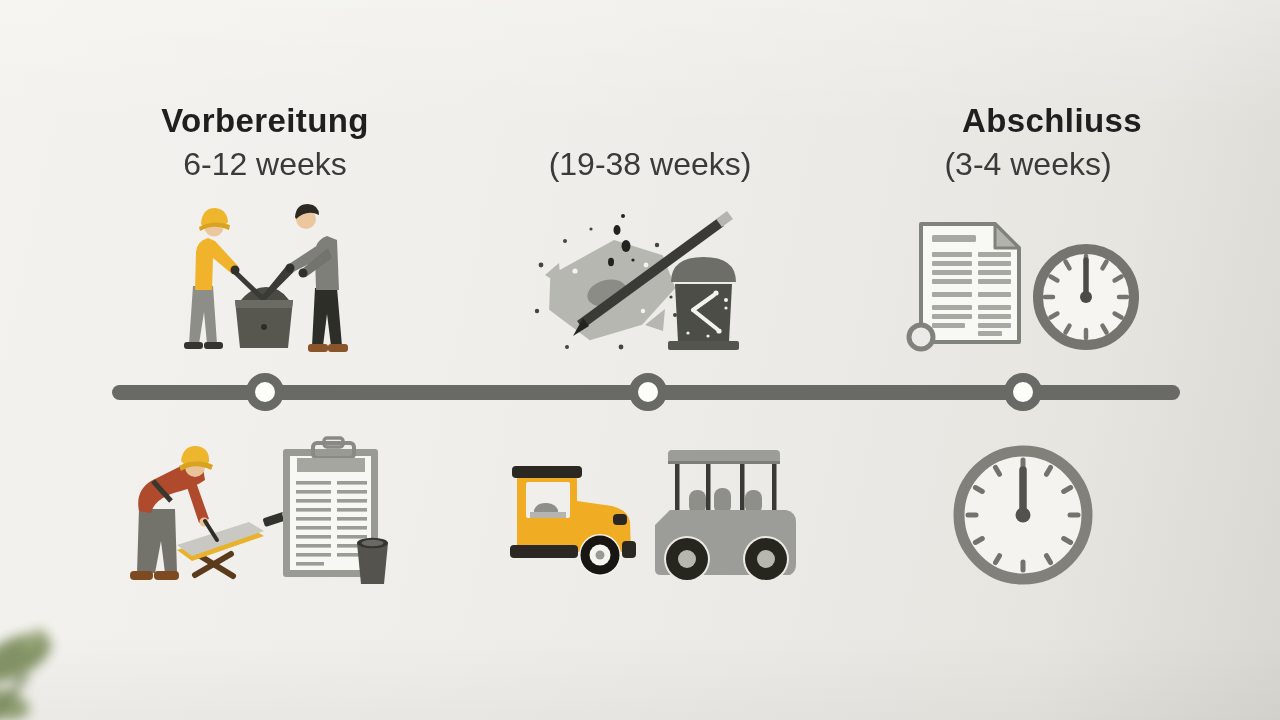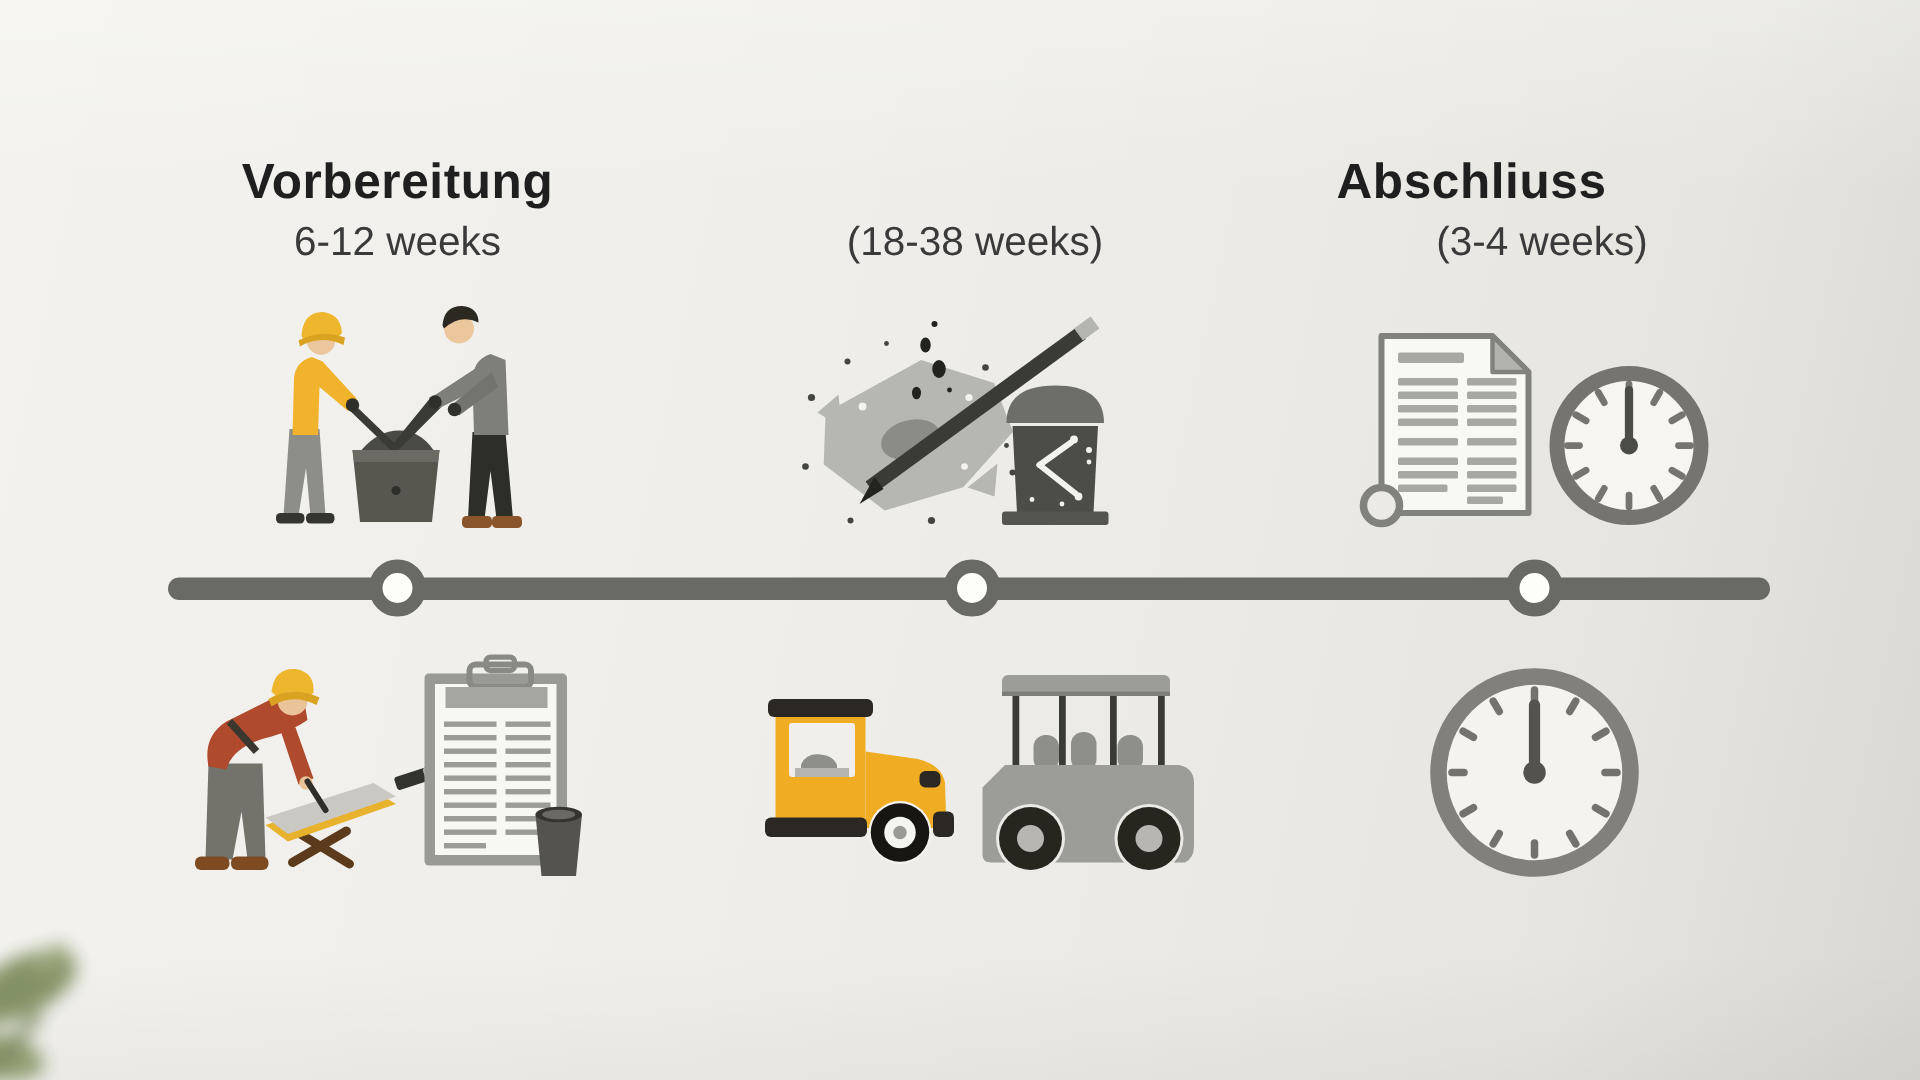--- a/index.html
+++ b/index.html
@@ -3,22 +3,22 @@
 <meta charset="utf-8">
 <style>
   html,body{margin:0;padding:0;background:#d9d8d4;}
   .canvas{
     position:relative;width:1280px;height:720px;overflow:hidden;
     font-family:"Liberation Sans",sans-serif;
     background:linear-gradient(102deg,#f3f2ee 0%,#efeeea 40%,#eceae6 62%,#e6e5e0 82%,#d8d7d2 100%);
   }
   .wall-shade{position:absolute;inset:0;background:linear-gradient(to bottom,rgba(255,255,255,.25) 0%,rgba(255,255,255,0) 18%,rgba(0,0,0,0) 88%,rgba(0,0,0,.03) 100%);pointer-events:none;}
   .phase-title{position:absolute;top:102px;transform:translateX(-50%);font-size:33px;font-weight:700;color:#1f1f1f;letter-spacing:.4px;white-space:nowrap;}
-  .t1{left:265px}.t2{left:650px}.t3{left:981px}
-  .phase-duration{position:absolute;top:146px;transform:translateX(-50%);font-size:27px;font-weight:400;color:#3a3a3a;white-space:nowrap;}
+  .t1{left:265px}.t2{left:650px}.t3{left:1052px}
+  .phase-duration{position:absolute;top:146px;transform:translateX(-50%);font-size:32px;font-weight:400;color:#3a3a3a;white-space:nowrap;}
   .d1{left:265px}.d2{left:650px}.d3{left:1028px}
   .timeline-bar{position:absolute;left:112px;top:385px;width:1068px;height:15px;border-radius:8px;background:#696965;}
   .timeline-node{position:absolute;top:373px;width:20px;height:20px;border-radius:50%;background:#fdfdfa;border:9px solid #696965;box-sizing:content-box;}
   .n1{left:246px}.n2{left:629px}.n3{left:1004px}
   .illus{position:absolute;}
   .i-workers{left:155px;top:196px;width:215px;height:165px;}
   .i-plan{left:525px;top:205px;width:235px;height:155px;}
   .i-doc{left:905px;top:210px;width:235px;height:145px;}
   .i-surveyor{left:125px;top:435px;width:275px;height:175px;}
   .i-vehicles{left:500px;top:442px;width:300px;height:155px;}
@@ -26,21 +26,21 @@
   .plant{position:absolute;left:-18px;top:618px;width:120px;height:110px;filter:blur(6px);opacity:.95;}
 </style>
 </head>
 <body>
 
 <div class="canvas">
   <div class="wall-shade"></div>
 
   <div class="phase-title t1">Vorbereitung</div>
   <div class="phase-duration d1">6-12 weeks</div>
-  <div class="phase-duration d2">(18-38 weeks)</div>
+  <div class="phase-duration d2">(19-38 weeks)</div>
   <div class="phase-title t3">Abschliuss</div>
   <div class="phase-duration d3">(3-4 weeks)</div>
 
   <div class="timeline-bar"></div>
   <div class="timeline-node n1"></div>
   <div class="timeline-node n2"></div>
   <div class="timeline-node n3"></div>
 
   <svg class="illus i-workers" viewBox="0 0 215 165">
     <g>

